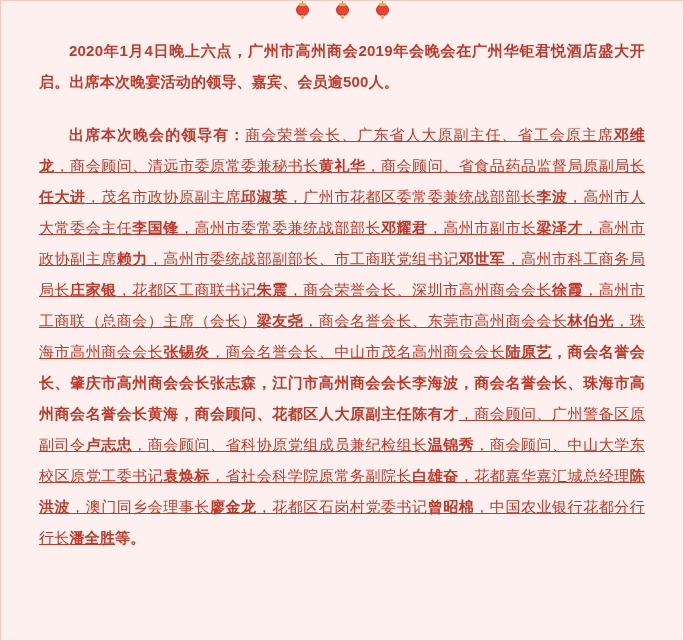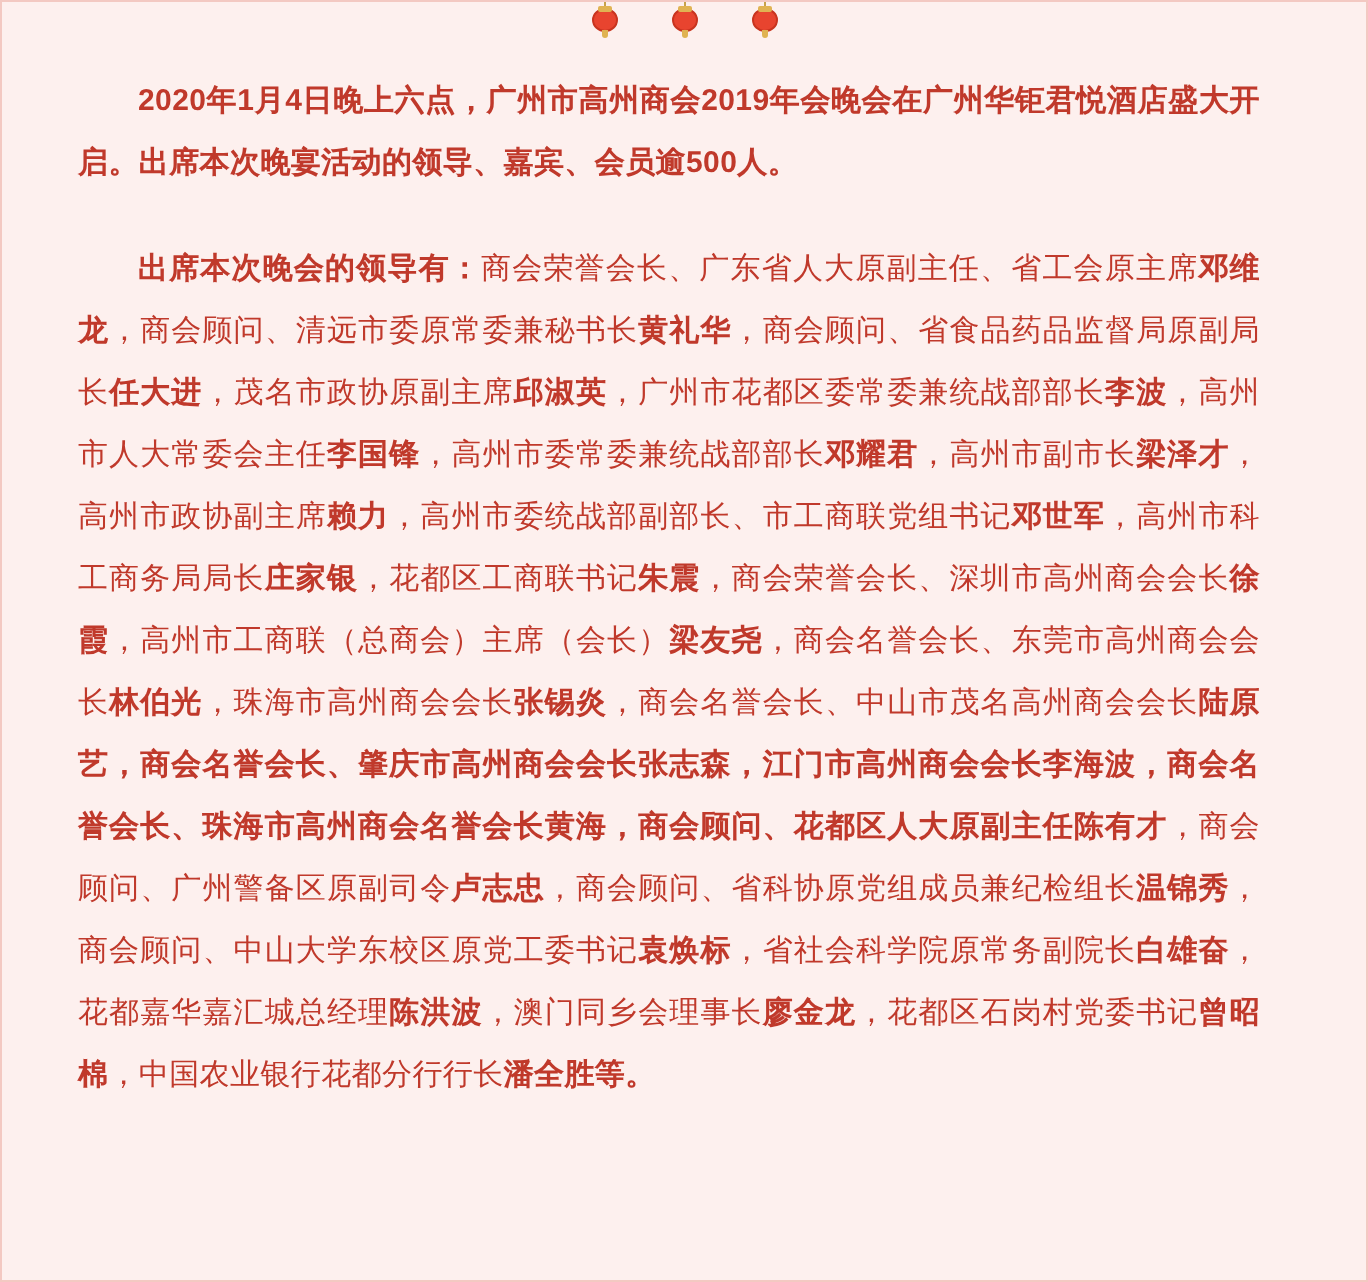--- a/index.html
+++ b/index.html
@@ -77,33 +77,34 @@
   .content {
     position: absolute;
     left: 0;
     top: 22px;
     right: 0;
     bottom: 0;
     padding: 12px 38px 10px 38px;
     box-sizing: border-box;
   }
   p.para {
-    margin: 0 15px 22px 0;
+    margin: 0 0 22px 0;
     font-size: 15px;
     line-height: 31px;
     color: #c0392b;
     text-align: justify;
     text-indent: 2em;
     font-weight: bold;
     letter-spacing: 0.2px;
   }
   p.para.body-para {
     font-weight: normal;
   }
   .u {
+    text-decoration: underline;
   }
   .b {
     font-weight: bold;
   }
   .last {
     margin-bottom: 0;
   }
 </style>
 </head>
 <body>

